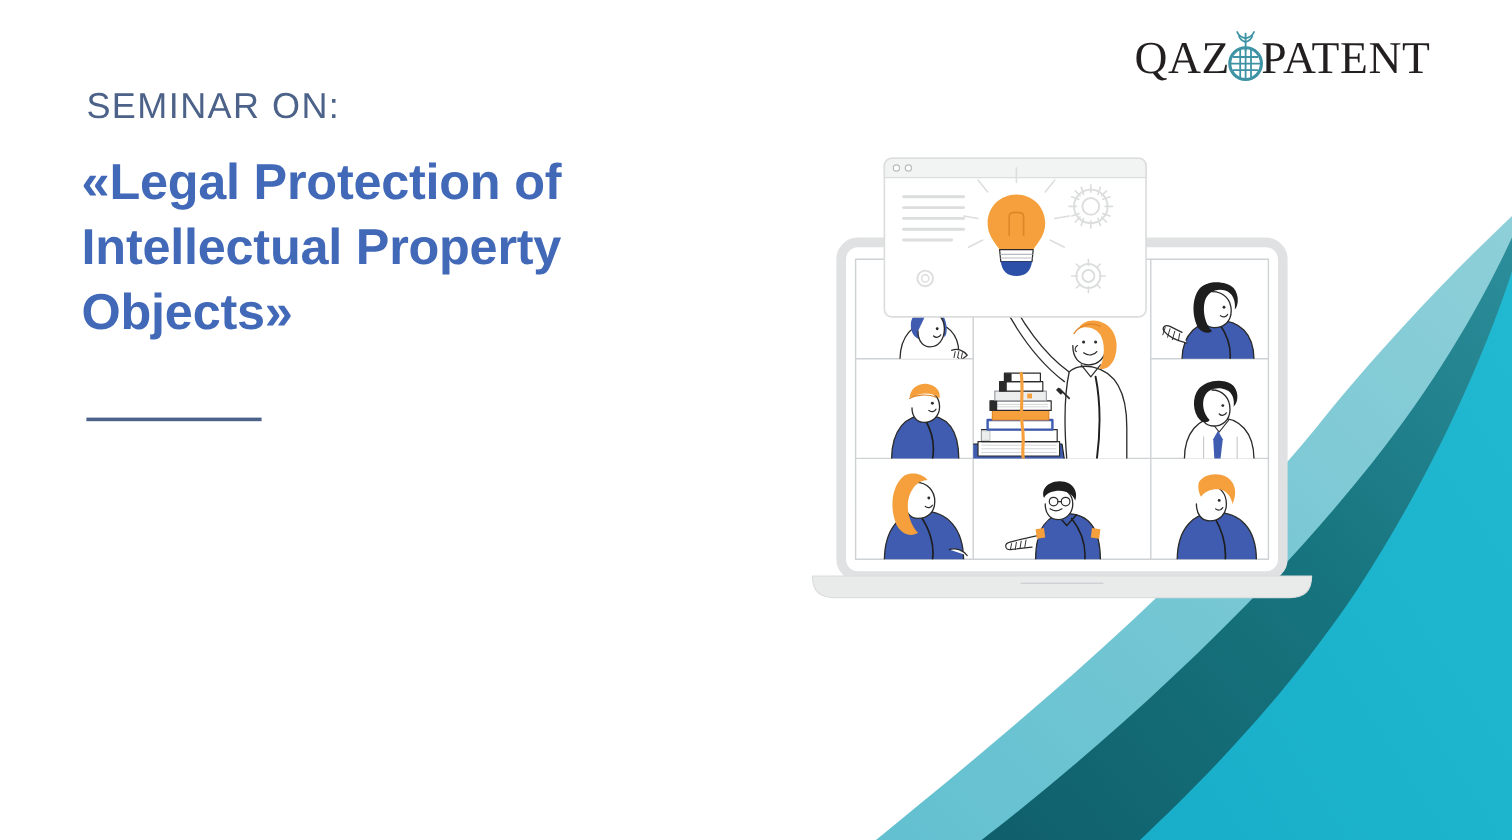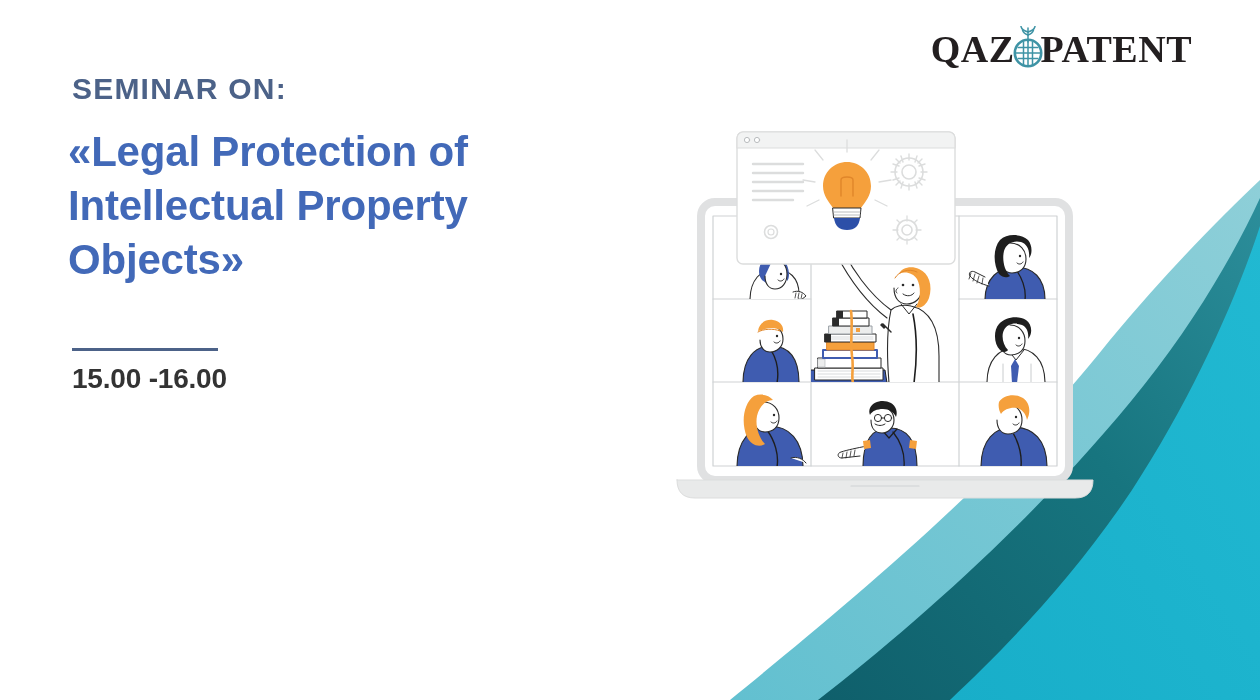--- a/index.html
+++ b/index.html
@@ -33,21 +33,20 @@
   }
 
   
   #brand-logo {
     position: absolute;
     top: 26px;
     right: 68px;
     display: flex;
     align-items: center;
     height: 46px;
-    font-weight: bold;
   }
   .logo-word {
     font-family: "Liberation Serif", serif;
     font-size: 38px;
     letter-spacing: 0.5px;
     color: #231f20;
     line-height: 1;
   }
   #logo-emblem {
     width: 40px;
@@ -59,21 +58,21 @@
 
   
   #text-column {
     position: absolute;
     left: 68px;
     top: 72px;
     width: 540px;
   }
   #eyebrow {
     font-size: 30px;
-    font-weight: bold;
+    font-weight: normal;
     color: #4c6288;
     letter-spacing: 1.2px;
     margin: 0 0 20px 4px;
     line-height: 1.1;
   }
   #seminar-title {
     font-size: 42px;
     font-weight: bold;
     color: #4269b8;
     line-height: 1.28;
@@ -166,21 +165,20 @@
       </g>
     </svg>
 
     <span class="logo-word">PATENT</span>
   </div>
 
   <div id="text-column">
     <div id="eyebrow">SEMINAR ON:</div>
     <h1 id="seminar-title">«Legal Protection of Intellectual Property Objects»</h1>
     <div id="divider-rule"></div>
-    <div id="event-time">15.00 -16.00</div>
   </div>
 
   <svg id="illustration" viewBox="0 0 460 380" aria-hidden="true">
     <defs>
       <clipPath id="clipScreen">
           <rect x="58" y="88" width="344" height="250"></rect>
         </clipPath>
       <clipPath id="tileTL">
           <rect x="58" y="88" width="98" height="83"></rect>
         </clipPath>

